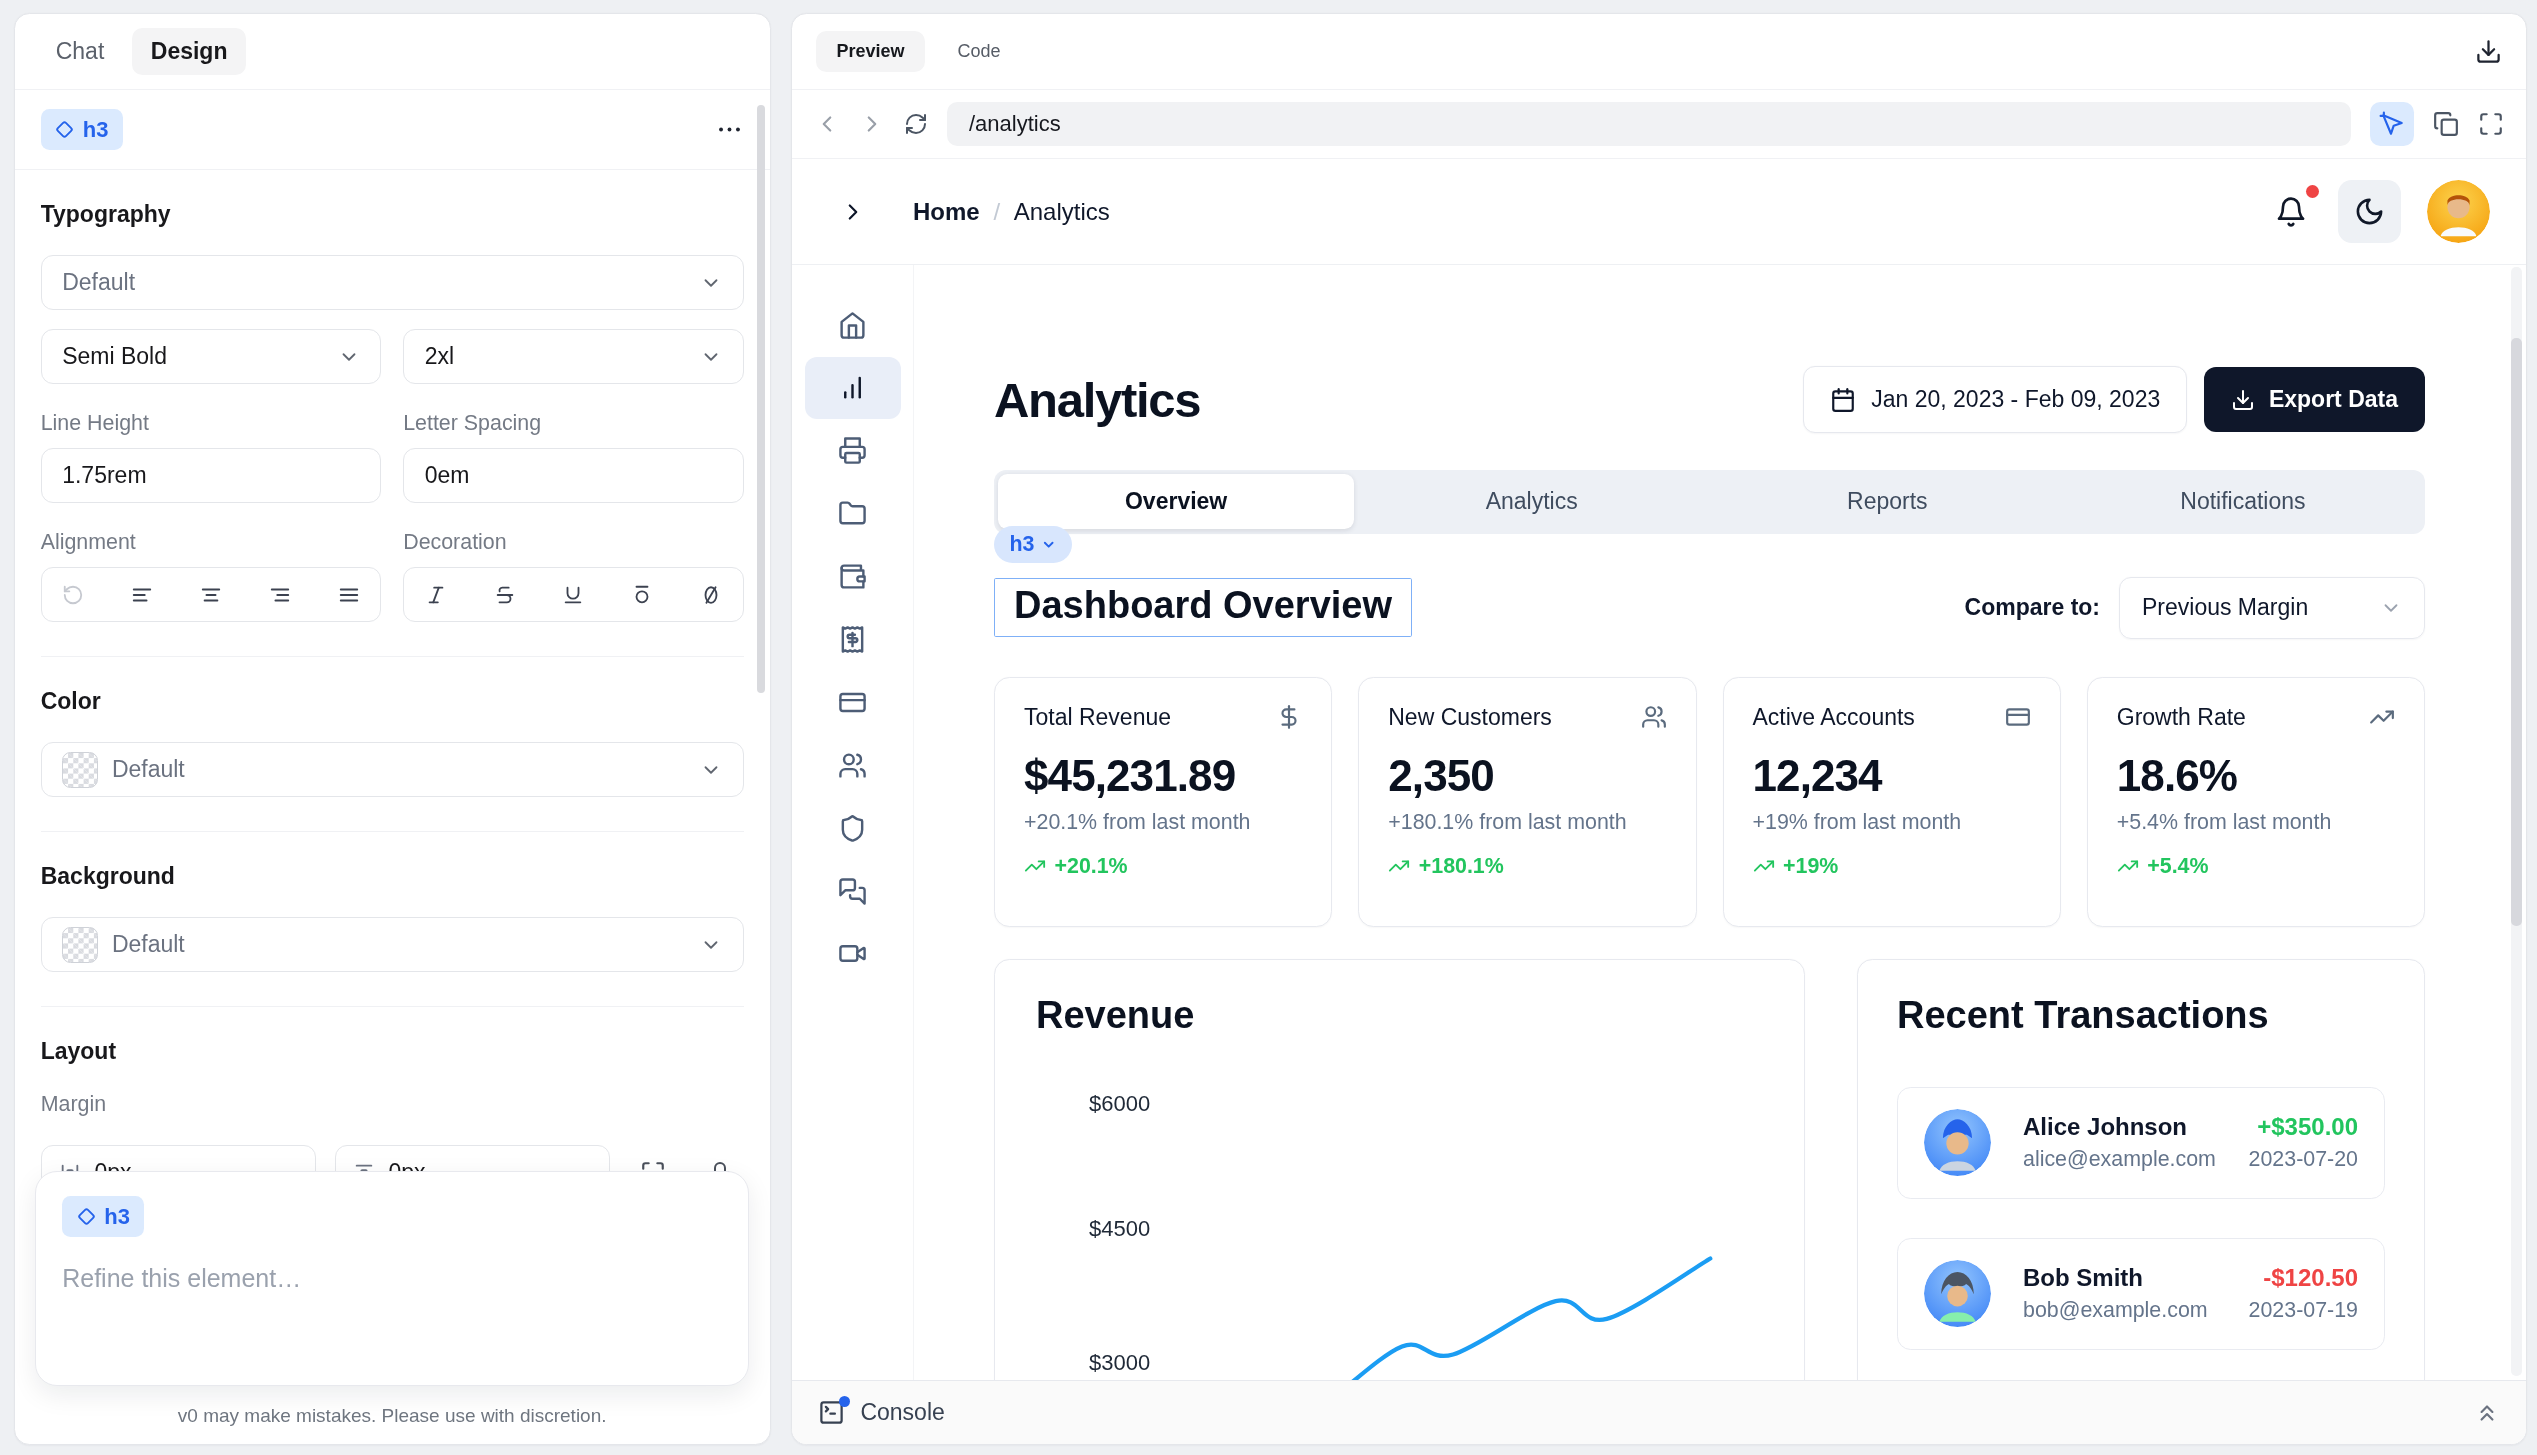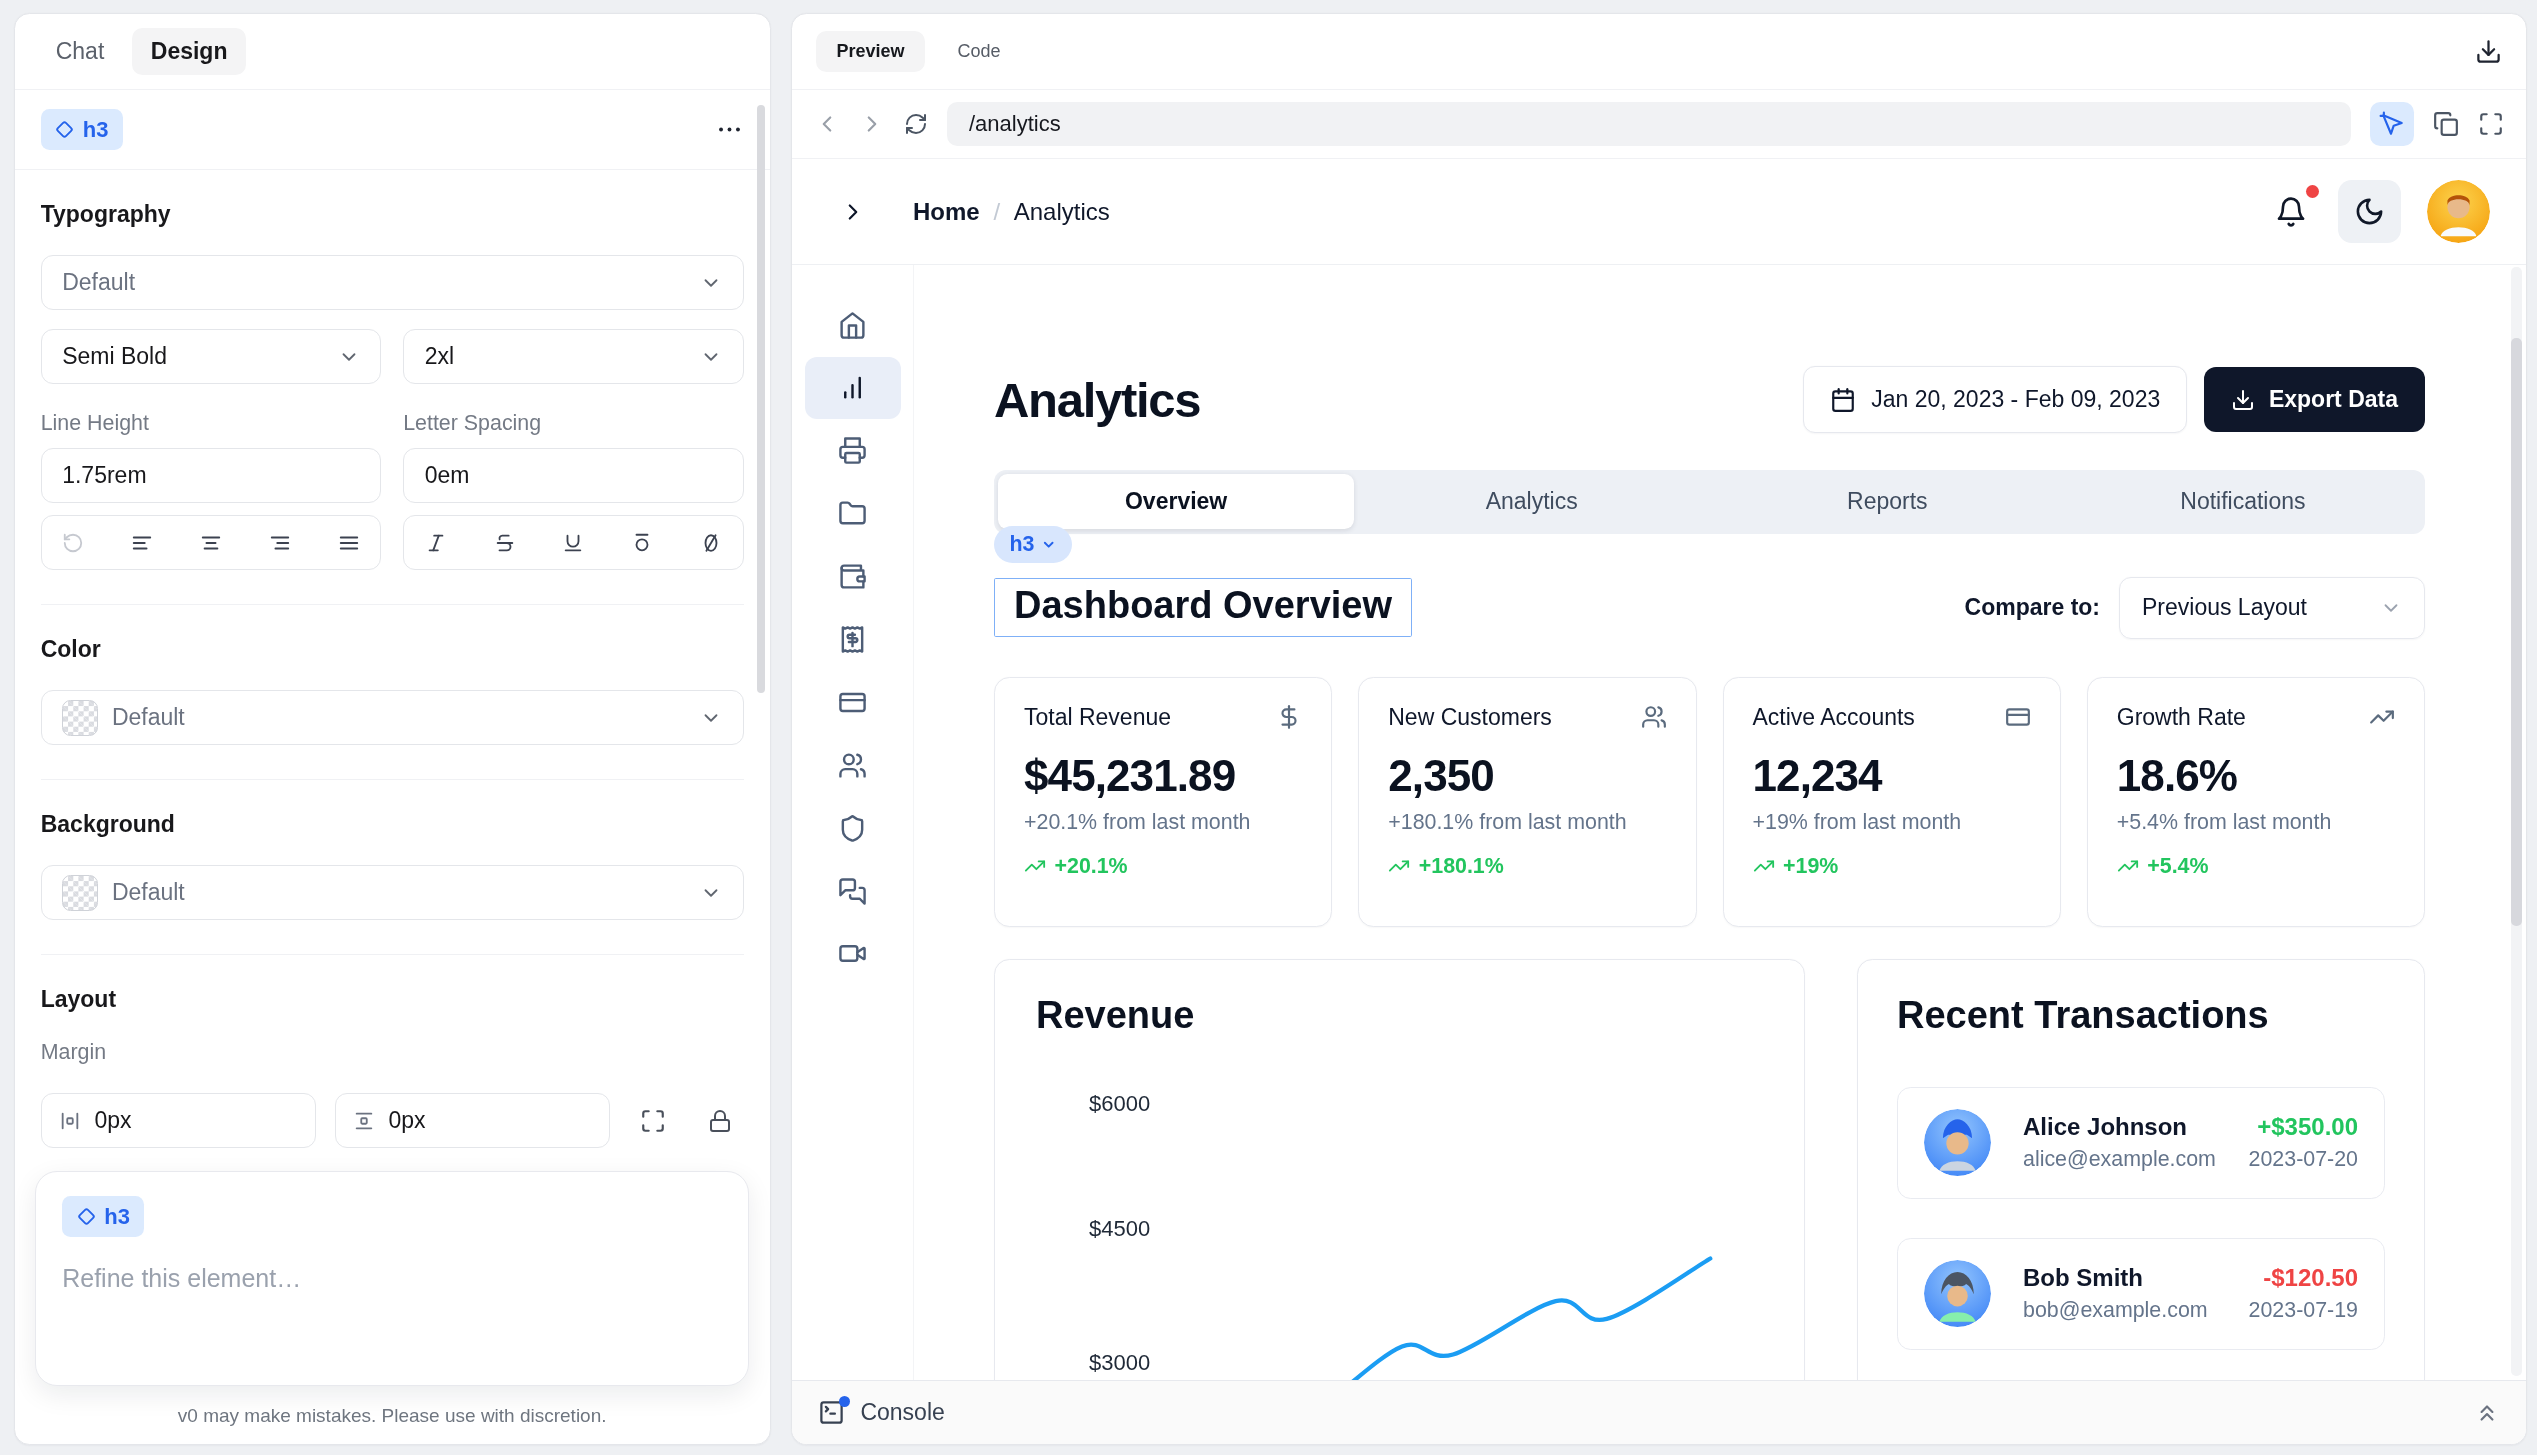--- a/index.html
+++ b/index.html
@@ -166,20 +166,24 @@
           <div class="lbl">Letter Spacing</div>
         </div>
         <div class="grid2 mt14">
           <div class="ctrl">
               <span>1.75rem</span>
             </div>
           <div class="ctrl">
               <span>0em</span>
             </div>
         </div>
+        <div class="grid2">
+          <div class="lbl">Alignment</div>
+          <div class="lbl">Decoration</div>
+        </div>
         <div class="grid2 mt14">
           <div class="tool">
             <svg class="dim" width="22" height="22" viewBox="0 0 24 24">
                 <path d="M3 12a9 9 0 1 0 9-9 9.75 9.75 0 0 0-6.74 2.74L3 8"></path>
                 <path d="M3 3v5h5"></path>
               </svg>
             <svg width="22" height="22" viewBox="0 0 24 24">
                 <path d="M21 6H3"></path>
                 <path d="M15 12H3"></path>
                 <path d="M17 18H3"></path>
@@ -540,21 +544,21 @@
                   <path d="m6 9 6 6 6-6"></path>
                 </svg>
             </span>
           </div>
 
           <div class="secrow">
             <div class="sec-title-box">Dashboard Overview</div>
             <div class="comparewrap">
               <span class="comparelbl">Compare to:</span>
               <span class="compsel">
-                <span>Previous Layout</span>
+                <span>Previous Margin</span>
                 <svg class="chev" width="22" height="22" viewBox="0 0 24 24">
                     <path d="m6 9 6 6 6-6"></path>
                   </svg>
               </span>
             </div>
           </div>
 
           <div class="stats">
             <div class="stat">
               <div class="stat-head">

